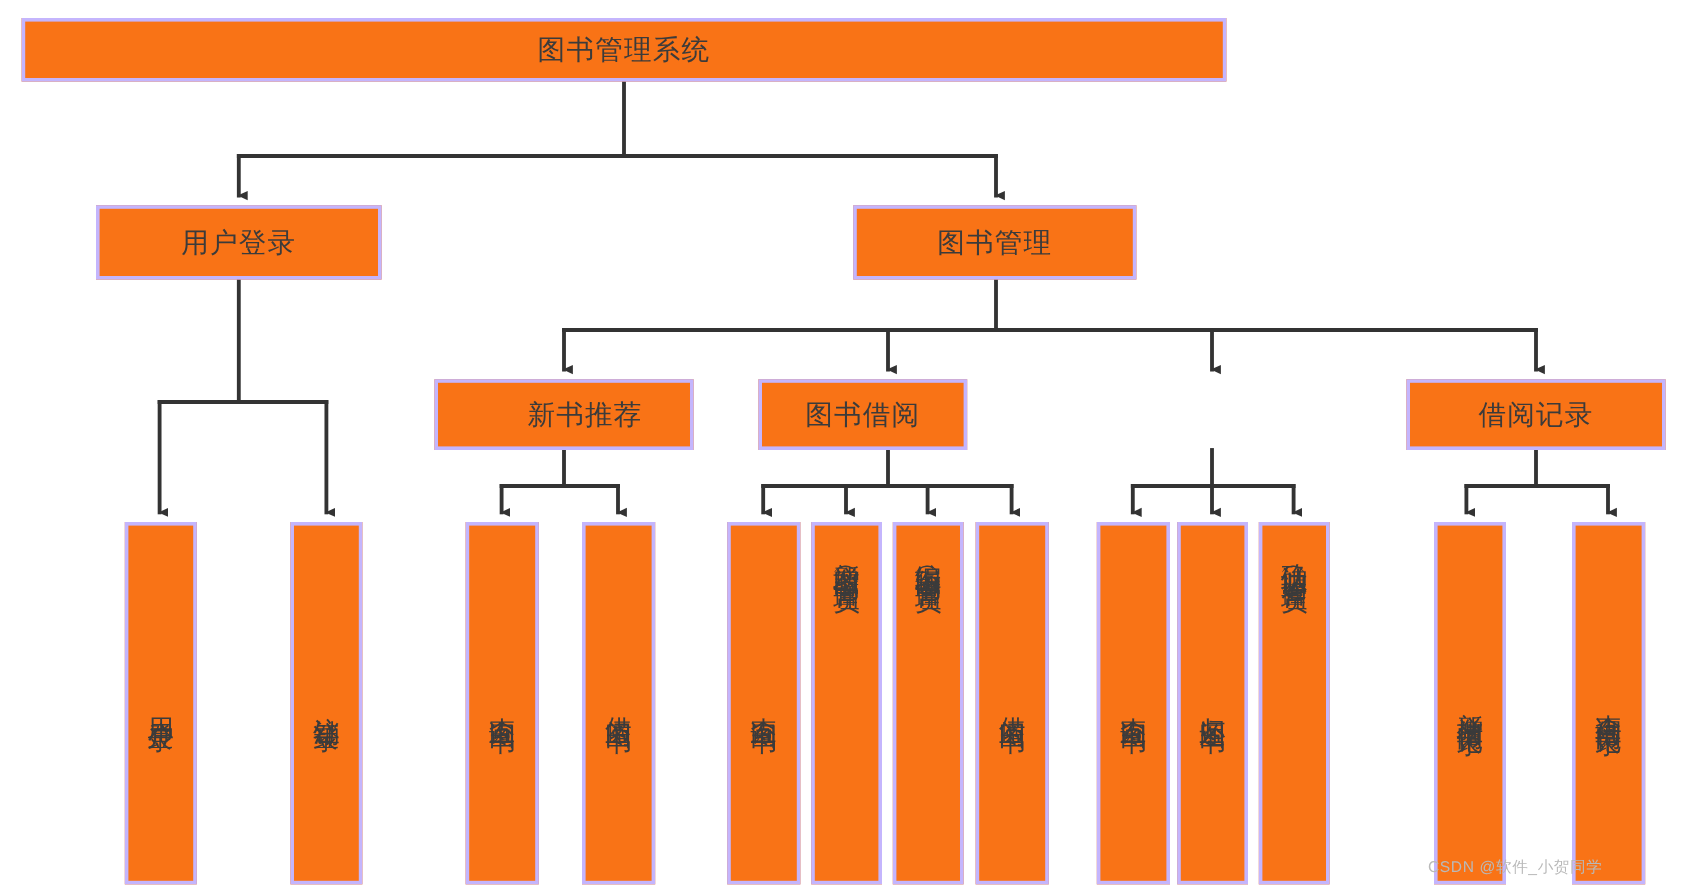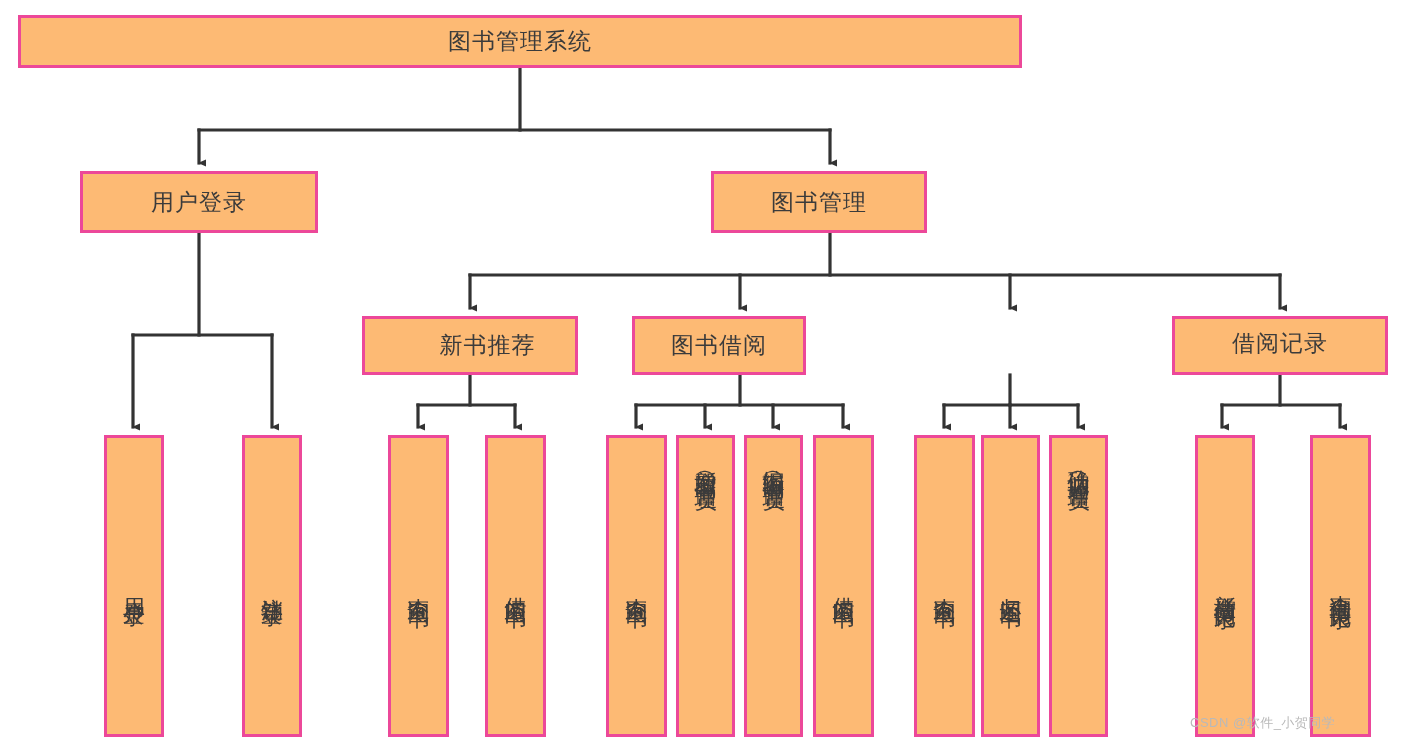--- a/index.html
+++ b/index.html
@@ -22,22 +22,22 @@
     position: absolute;
     left: 0;
     top: 0;
     width: 1405px;
     height: 747px;
     pointer-events: none;
   }
   .node {
     position: absolute;
     box-sizing: border-box;
-    background: #fdba74;
-    border: 3px solid #ec4899;
+    background: #f97316;
+    border: 3px solid #c4b5fd;
     display: flex;
     align-items: center;
     justify-content: center;
   }
   .node .label {
     font-size: 23px;
     line-height: 1.05;
     letter-spacing: 1px;
     color: #3b3b3b;
     text-align: center;
@@ -126,31 +126,31 @@
     </g>
   </svg>
 
   <div class="node" style="left:18px; top:15px; width:1004px; height:53px;">
     <span class="label">图书管理系统</span>
   </div>
 
   <div class="node" style="left:80px; top:171px; width:238px; height:62px;">
     <span class="label">用户登录</span>
   </div>
-  <div class="node" style="left:711px; top:171px; width:216px; height:62px;">
+  <div class="node" style="left:711px; top:171px; width:236px; height:62px;">
     <span class="label">图书管理</span>
   </div>
 
   <div class="node" style="left:362px; top:316px; width:216px; height:59px;padding-left:35px;">
     <span class="label">新书推荐</span>
   </div>
   <div class="node" style="left:632px; top:316px; width:174px; height:59px;">
     <span class="label">图书借阅</span>
   </div>
-  <div class="node" style="left:1172px; top:316px; width:216px; height:59px;font-family:Liberation Mono, monospace;">
+  <div class="node" style="left:1172px; top:316px; width:216px; height:59px;">
     <span class="label">借阅记录</span>
   </div>
 
   <div class="node vert centered" style="left:104px; top:435px; width:60px; height:302px;">
     <span class="label">用户登录</span>
   </div>
   <div class="node vert centered" style="left:242px; top:435px; width:60px; height:302px;">
     <span class="label">注销登录</span>
   </div>
 

